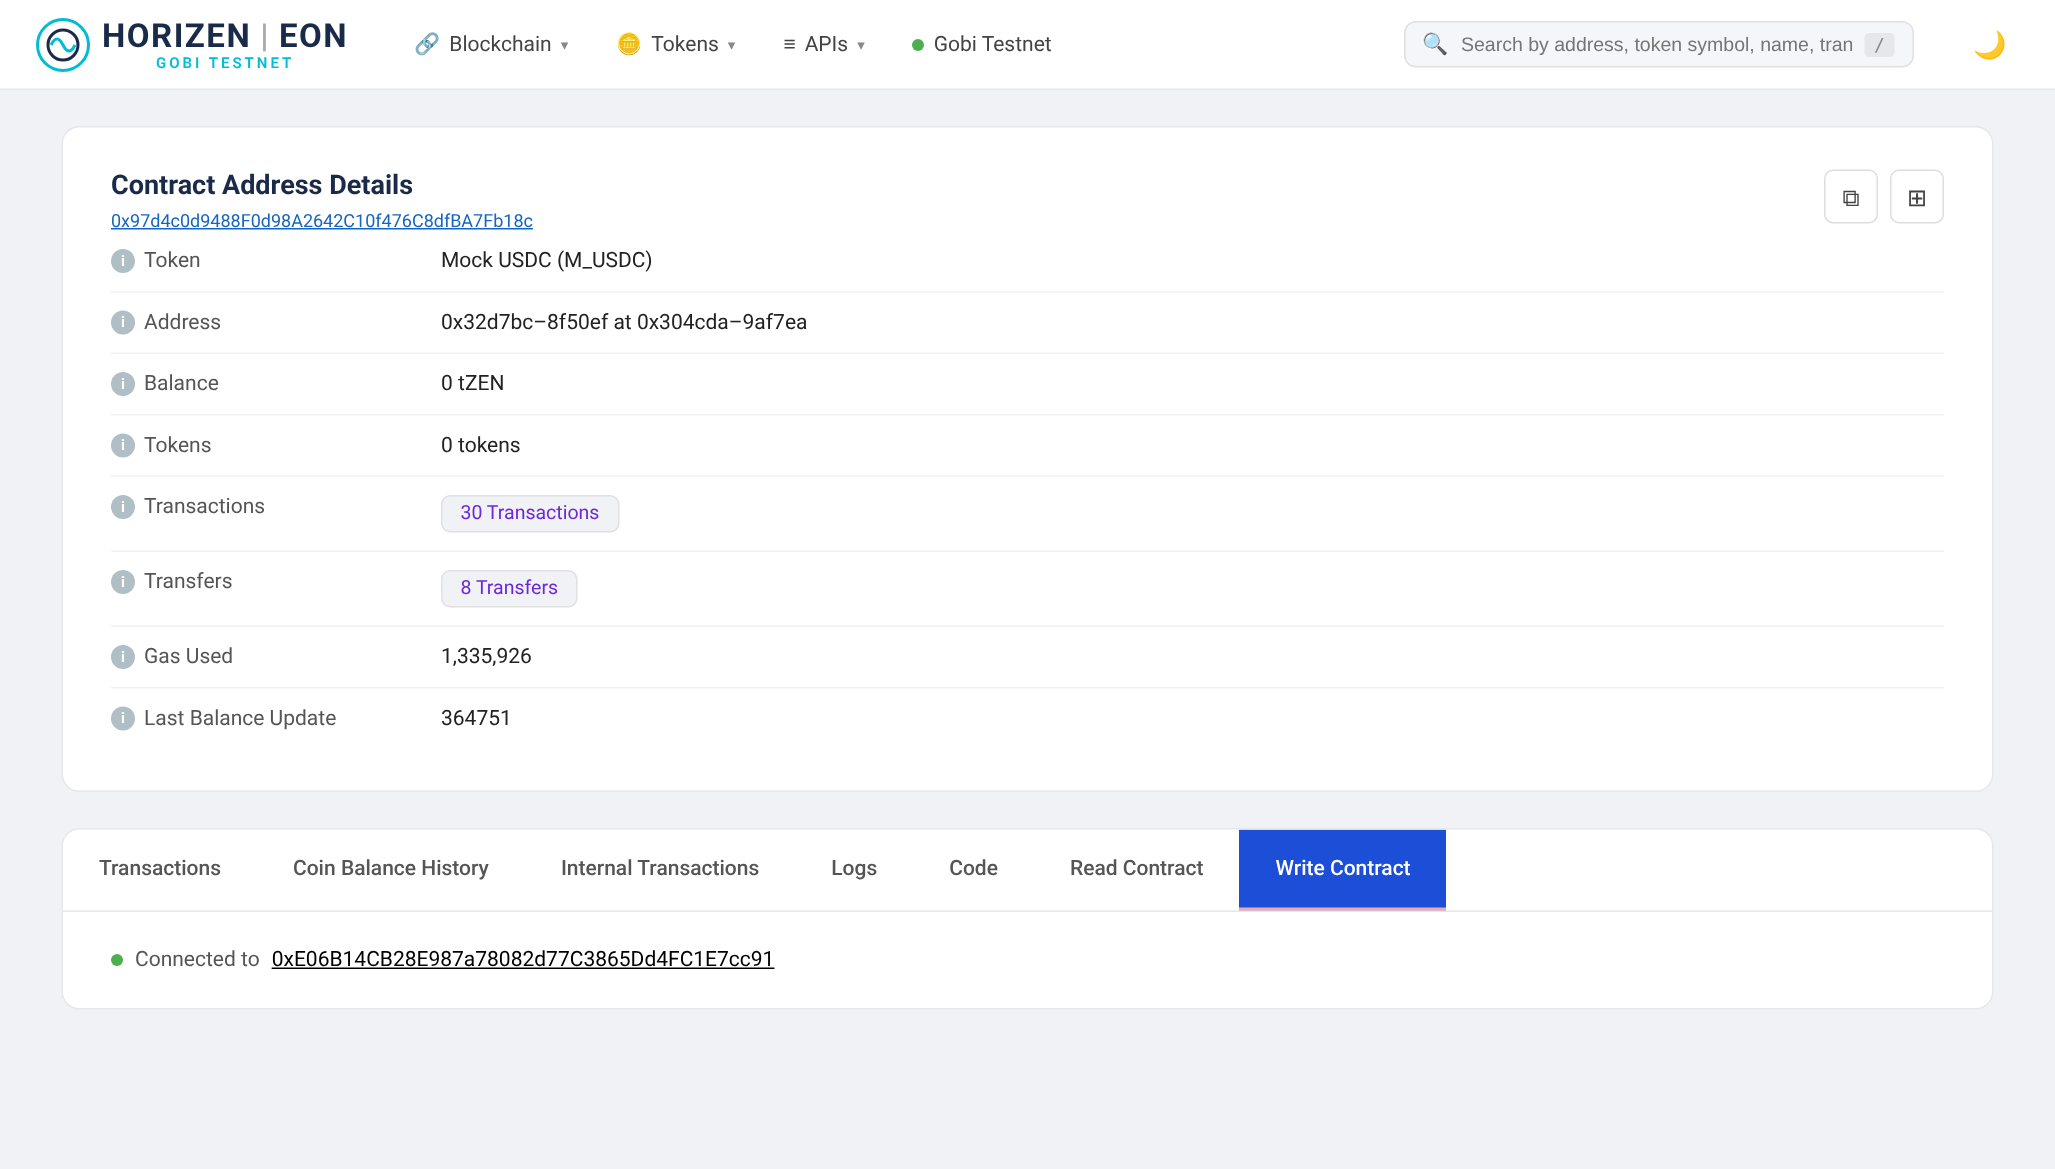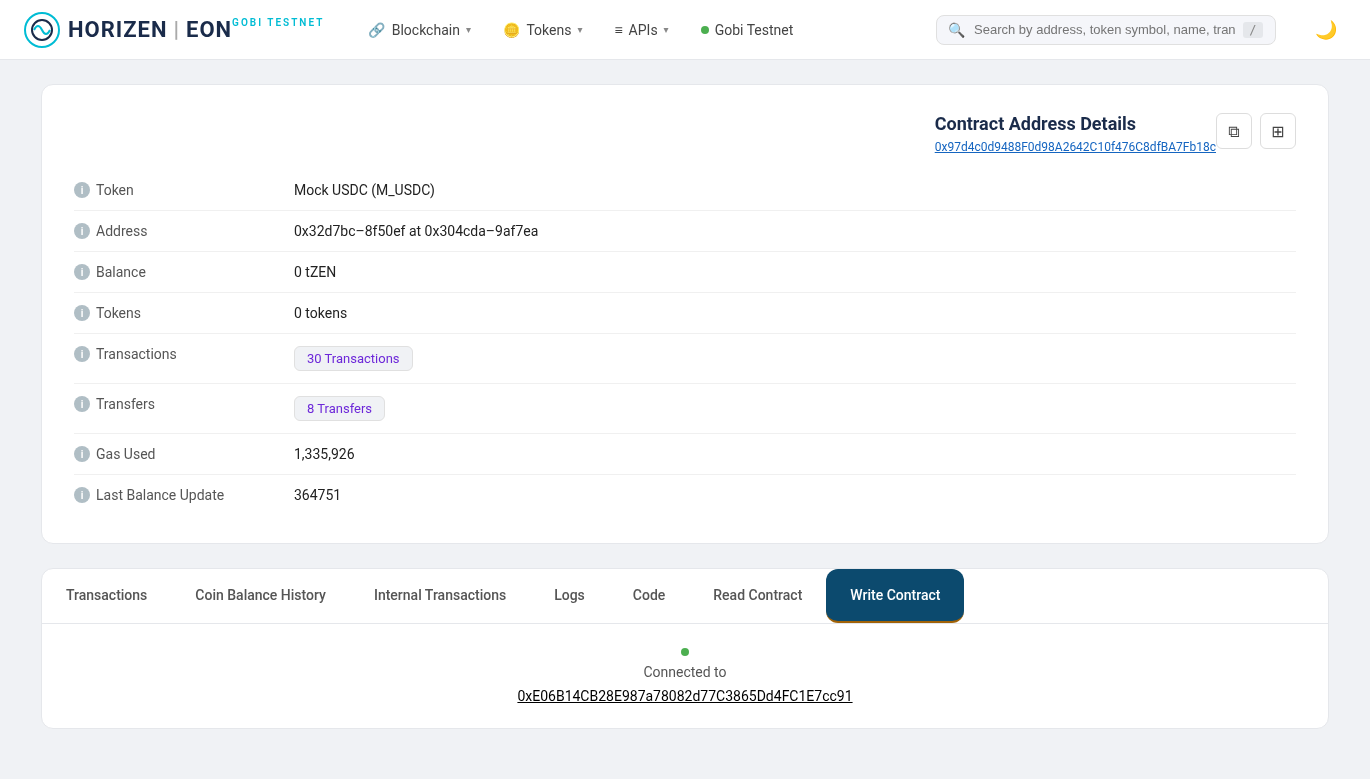--- a/index.html
+++ b/index.html
@@ -21,21 +21,21 @@
       gap: 32px;
     }
     .logo-area {
       display: flex;
       align-items: center;
       gap: 0;
       flex-shrink: 0;
     }
     .logo-text {
       display: flex;
-      flex-direction: row;
+      flex-direction: column;
     }
     .logo-main {
       display: flex;
       align-items: center;
       font-size: 22px;
       font-weight: 700;
       color: #1a2b4a;
       letter-spacing: 1px;
     }
     .logo-eon {
@@ -130,23 +130,22 @@
       background: #fff;
       border-radius: 12px;
       border: 1px solid #e5e7eb;
       padding: 28px 32px;
       margin-bottom: 24px;
       position: relative;
     }
 
     .card-header {
       display: flex;
-      justify-content: flex-end;
+      justify-content: space-between;
       align-items: flex-start;
-      margin-bottom: 16px;
     }
     .card-title {
       font-size: 18px;
       font-weight: 700;
       color: #1a2b4a;
       margin-bottom: 6px;
     }
     .card-address {
       color: #1565c0;
       font-size: 12px;
@@ -237,36 +236,34 @@
       padding: 18px 24px;
       cursor: pointer;
       white-space: nowrap;
       color: #555;
       font-size: 14px;
       font-weight: 500;
       border-bottom: 2px solid transparent;
       transition: color 0.2s;
     }
     .tab-item.active {
-      background: #0c4a6e;
+      background: #1d4ed8;
       color: #fff;
-      border-bottom: 2px solid #a16207;
-      border-radius: 12px;
+      border-bottom: 2px solid #fca5a5;
     }
 
     .tab-content {
       padding: 24px 32px;
     }
     .connected-line {
       display: flex;
       align-items: center;
       gap: 8px;
       font-size: 14px;
       color: #444;
-      flex-direction: column;
     }
     .green-dot {
       width: 8px;
       height: 8px;
       background: #4caf50;
       border-radius: 50%;
       flex-shrink: 0;
     }
     .connected-addr {
       color: #000000;

